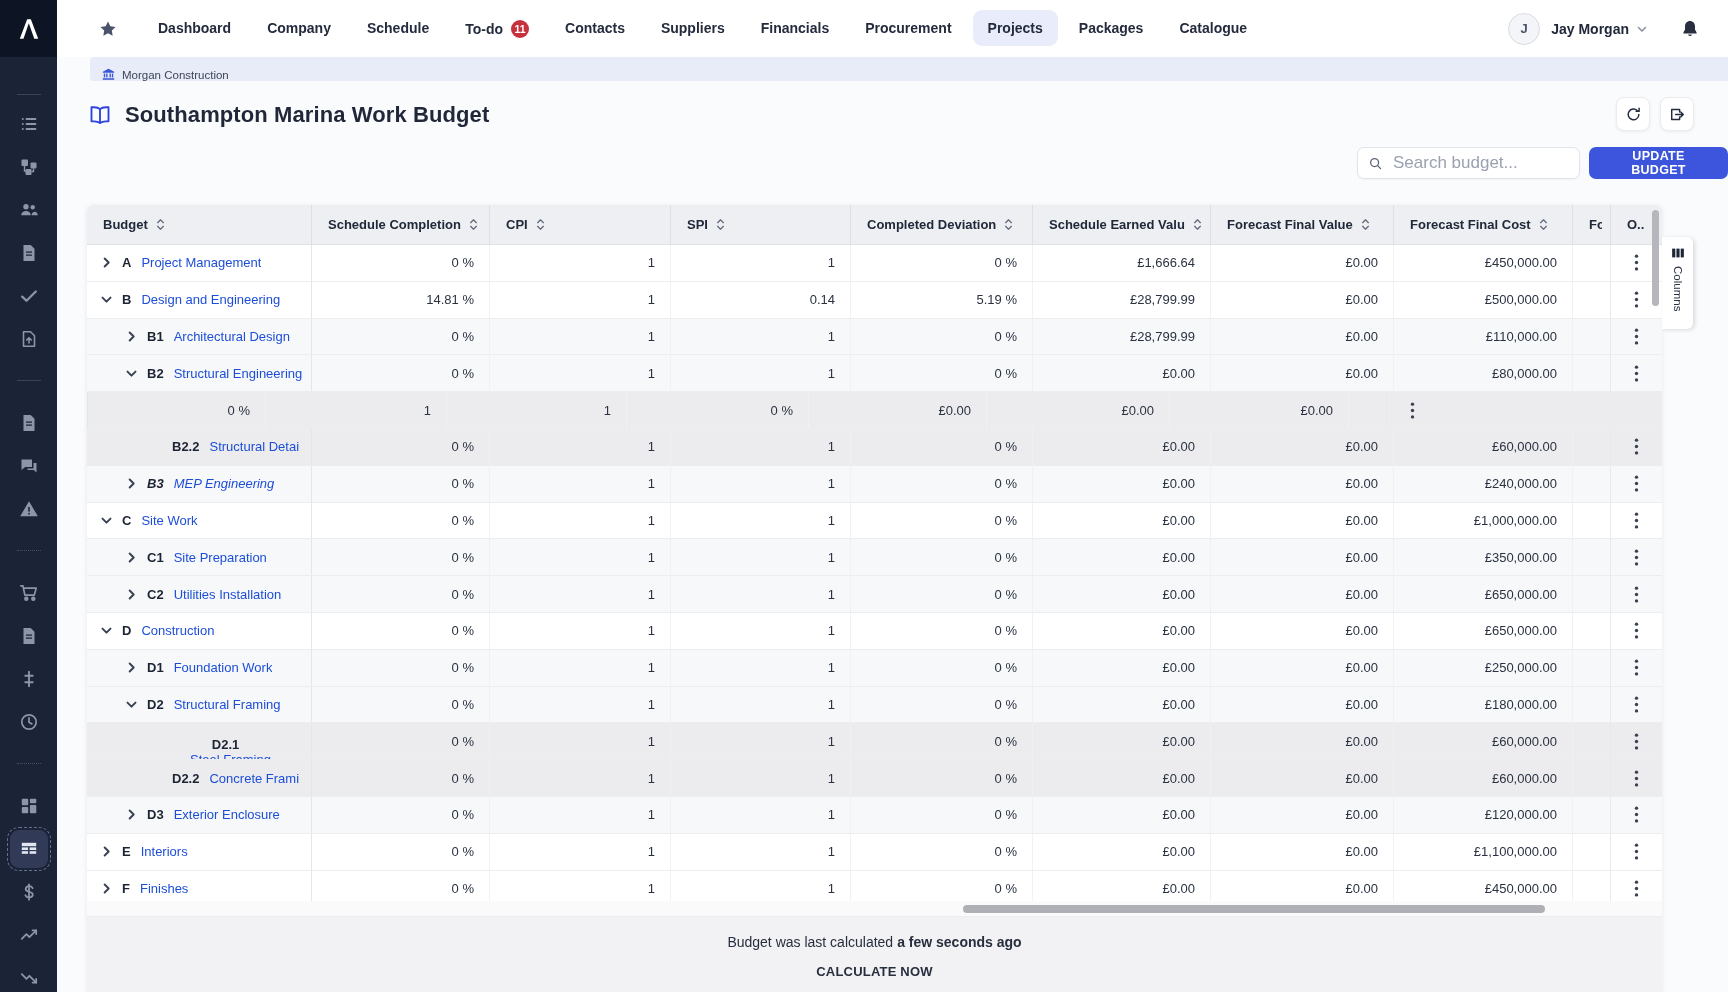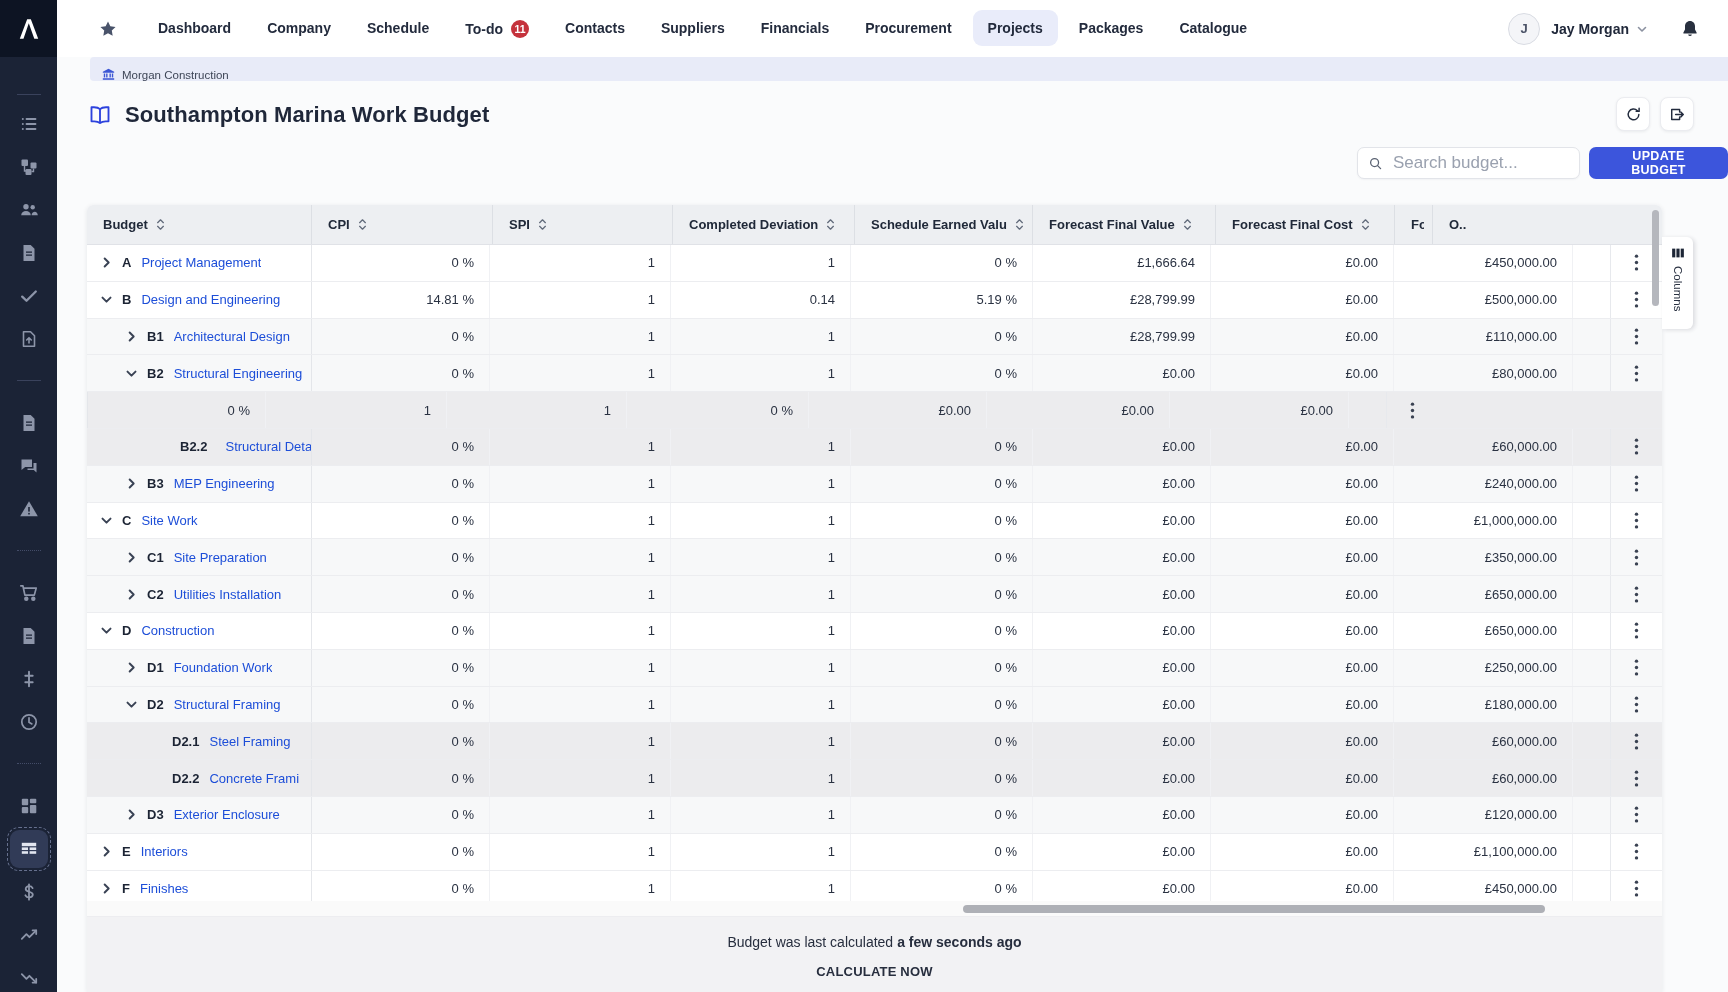--- a/index.html
+++ b/index.html
@@ -399,20 +399,29 @@
   <div class="thead">
       <div class="hcell col-0">
         <span class="hlabel">Budget</span>
         <span class="sorticon">
           <svg viewBox="0 0 10 14" fill="none" stroke="currentColor" stroke-width="1.4" stroke-linecap="round" stroke-linejoin="round">
             <path d="M1.8 5L5 1.8 8.2 5"></path>
             <path d="M1.8 9L5 12.2 8.2 9"></path>
           </svg>
         </span>
       </div>
+      <div class="hcell col-1">
+        <span class="hlabel">Schedule Completion</span>
+        <span class="sorticon">
+          <svg viewBox="0 0 10 14" fill="none" stroke="currentColor" stroke-width="1.4" stroke-linecap="round" stroke-linejoin="round">
+            <path d="M1.8 5L5 1.8 8.2 5"></path>
+            <path d="M1.8 9L5 12.2 8.2 9"></path>
+          </svg>
+        </span>
+      </div>
       <div class="hcell col-2">
         <span class="hlabel">CPI</span>
         <span class="sorticon">
           <svg viewBox="0 0 10 14" fill="none" stroke="currentColor" stroke-width="1.4" stroke-linecap="round" stroke-linejoin="round">
             <path d="M1.8 5L5 1.8 8.2 5"></path>
             <path d="M1.8 9L5 12.2 8.2 9"></path>
           </svg>
         </span>
       </div>
       <div class="hcell col-3">
@@ -593,21 +602,21 @@
           <span class="kebab">
             <svg viewBox="0 0 4 16" fill="currentColor">
               <circle cx="2" cy="2" r="1.6"></circle>
               <circle cx="2" cy="8" r="1.6"></circle>
               <circle cx="2" cy="14" r="1.6"></circle>
             </svg>
           </span>
         </div>
       </div>
       <div class="trow lvl-3">
-        <div class="cell col-0 bcell" style="padding-left: 63px; gap: 8px;">
+        <div class="cell col-0 bcell" style="padding-left: 63px;">
           <span class="chev"></span>
           <span class="bcode">B2.2</span>
           <span class="bname">Structural Detai</span>
         </div>
         <div class="cell num col-1">0 %</div>
         <div class="cell num col-2">1</div>
         <div class="cell num col-3">1</div>
         <div class="cell num col-4">0 %</div>
         <div class="cell num col-5">£0.00</div>
         <div class="cell num col-6">£0.00</div>
@@ -617,21 +626,21 @@
           <span class="kebab">
             <svg viewBox="0 0 4 16" fill="currentColor">
               <circle cx="2" cy="2" r="1.6"></circle>
               <circle cx="2" cy="8" r="1.6"></circle>
               <circle cx="2" cy="14" r="1.6"></circle>
             </svg>
           </span>
         </div>
       </div>
       <div class="trow lvl-2">
-        <div class="cell col-0 bcell" style="padding-left: 38px;">
+        <div class="cell col-0 bcell" style="padding-left: 38px; font-style: italic;">
           <span class="chev">
             <svg viewBox="0 0 12 12" fill="none" stroke="currentColor" stroke-width="1.8" stroke-linecap="round" stroke-linejoin="round">
               <path d="M4.3 2.3L8 6l-3.7 3.7"></path>
             </svg>
           </span>
           <span class="bcode">B3</span>
           <span class="bname">MEP Engineering</span>
         </div>
         <div class="cell num col-1">0 %</div>
         <div class="cell num col-2">1</div>
@@ -813,21 +822,21 @@
           <span class="kebab">
             <svg viewBox="0 0 4 16" fill="currentColor">
               <circle cx="2" cy="2" r="1.6"></circle>
               <circle cx="2" cy="8" r="1.6"></circle>
               <circle cx="2" cy="14" r="1.6"></circle>
             </svg>
           </span>
         </div>
       </div>
       <div class="trow lvl-3">
-        <div class="cell col-0 bcell" style="padding-left: 63px;">
+        <div class="cell col-0 bcell" style="padding-left: 63px; flex-direction: column;">
           <span class="chev"></span>
           <span class="bcode">D2.1</span>
           <span class="bname">Steel Framing</span>
         </div>
         <div class="cell num col-1">0 %</div>
         <div class="cell num col-2">1</div>
         <div class="cell num col-3">1</div>
         <div class="cell num col-4">0 %</div>
         <div class="cell num col-5">£0.00</div>
         <div class="cell num col-6">£0.00</div>

